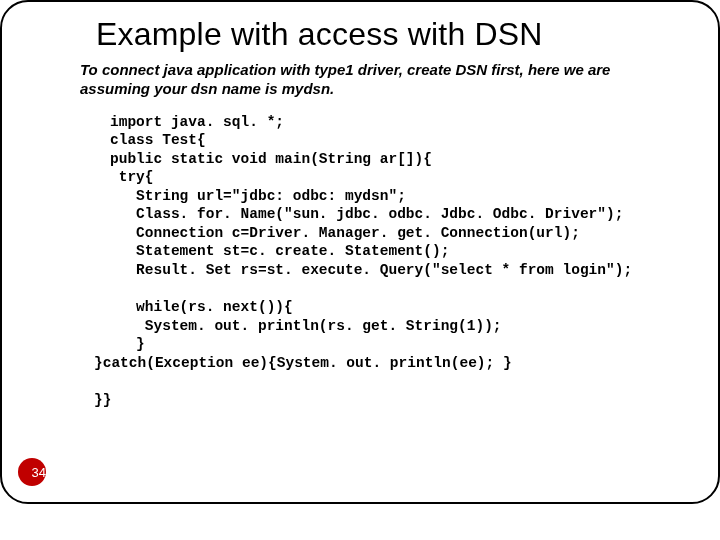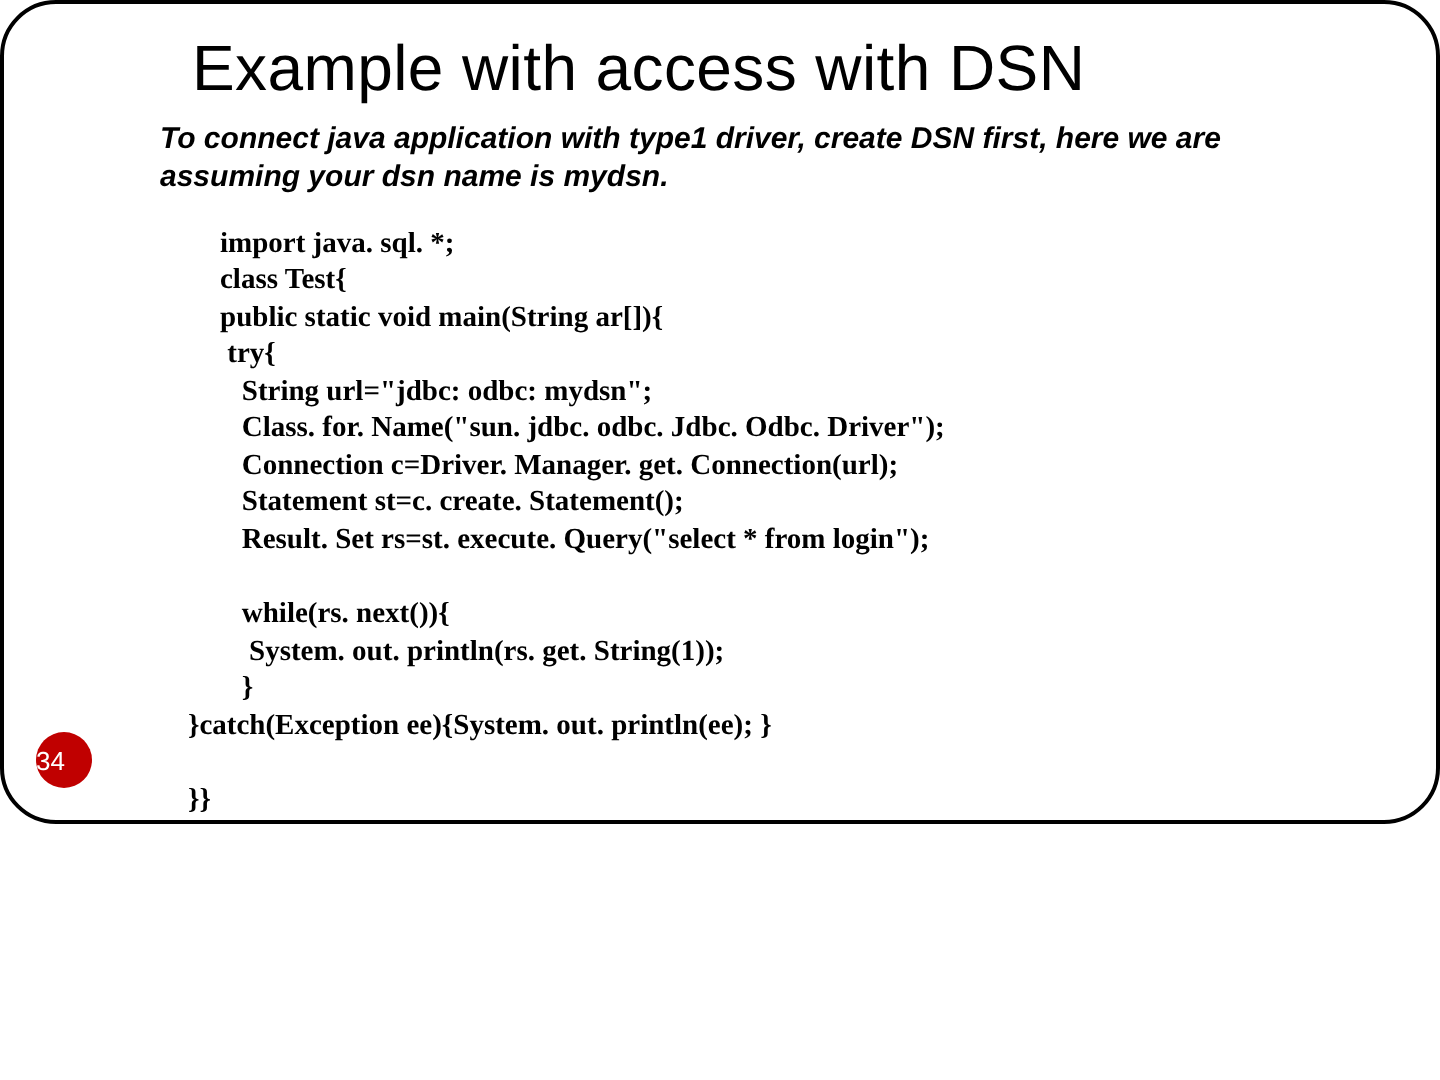--- a/index.html
+++ b/index.html
@@ -7,21 +7,21 @@
     padding: 0;
     width: 720px;
     height: 540px;
     background: #fff;
     font-family: Arial, Helvetica, sans-serif;
     color: #000;
   }
   .slide {
     position: relative;
     width: 720px;
-    height: 412px;
+    height: 504px;
     box-sizing: border-box;
     border: 2px solid #000;
     border-radius: 28px;
     overflow: hidden;
   }
   .title {
     font-size: 32px;
     font-weight: 400;
     margin: 14px 0 8px 94px;
     letter-spacing: 0.2px;
@@ -33,33 +33,33 @@
     line-height: 1.25;
     font-style: italic;
   }
   .code {
     font-size: 14.5px;
     font-weight: bold;
     line-height: 1.28;
     margin-left: 108px;
     margin-right: 40px;
     white-space: pre;
-    font-family: Liberation Serif, serif;
+    font-family: Liberation Mono, monospace;
   }
   .pagewrap {
     position: absolute;
     left: 16px;
     bottom: 16px;
     width: 28px;
     height: 28px;
     border-radius: 50%;
     background: #c00000;
     display: flex;
     align-items: center;
-    justify-content: flex-start;
+    justify-content: flex-end;
   }
   .pagenum {
     color: #fff;
     font-size: 13px;
   }
 </style>
 </head>
 <body>
 
 <div class="slide">

